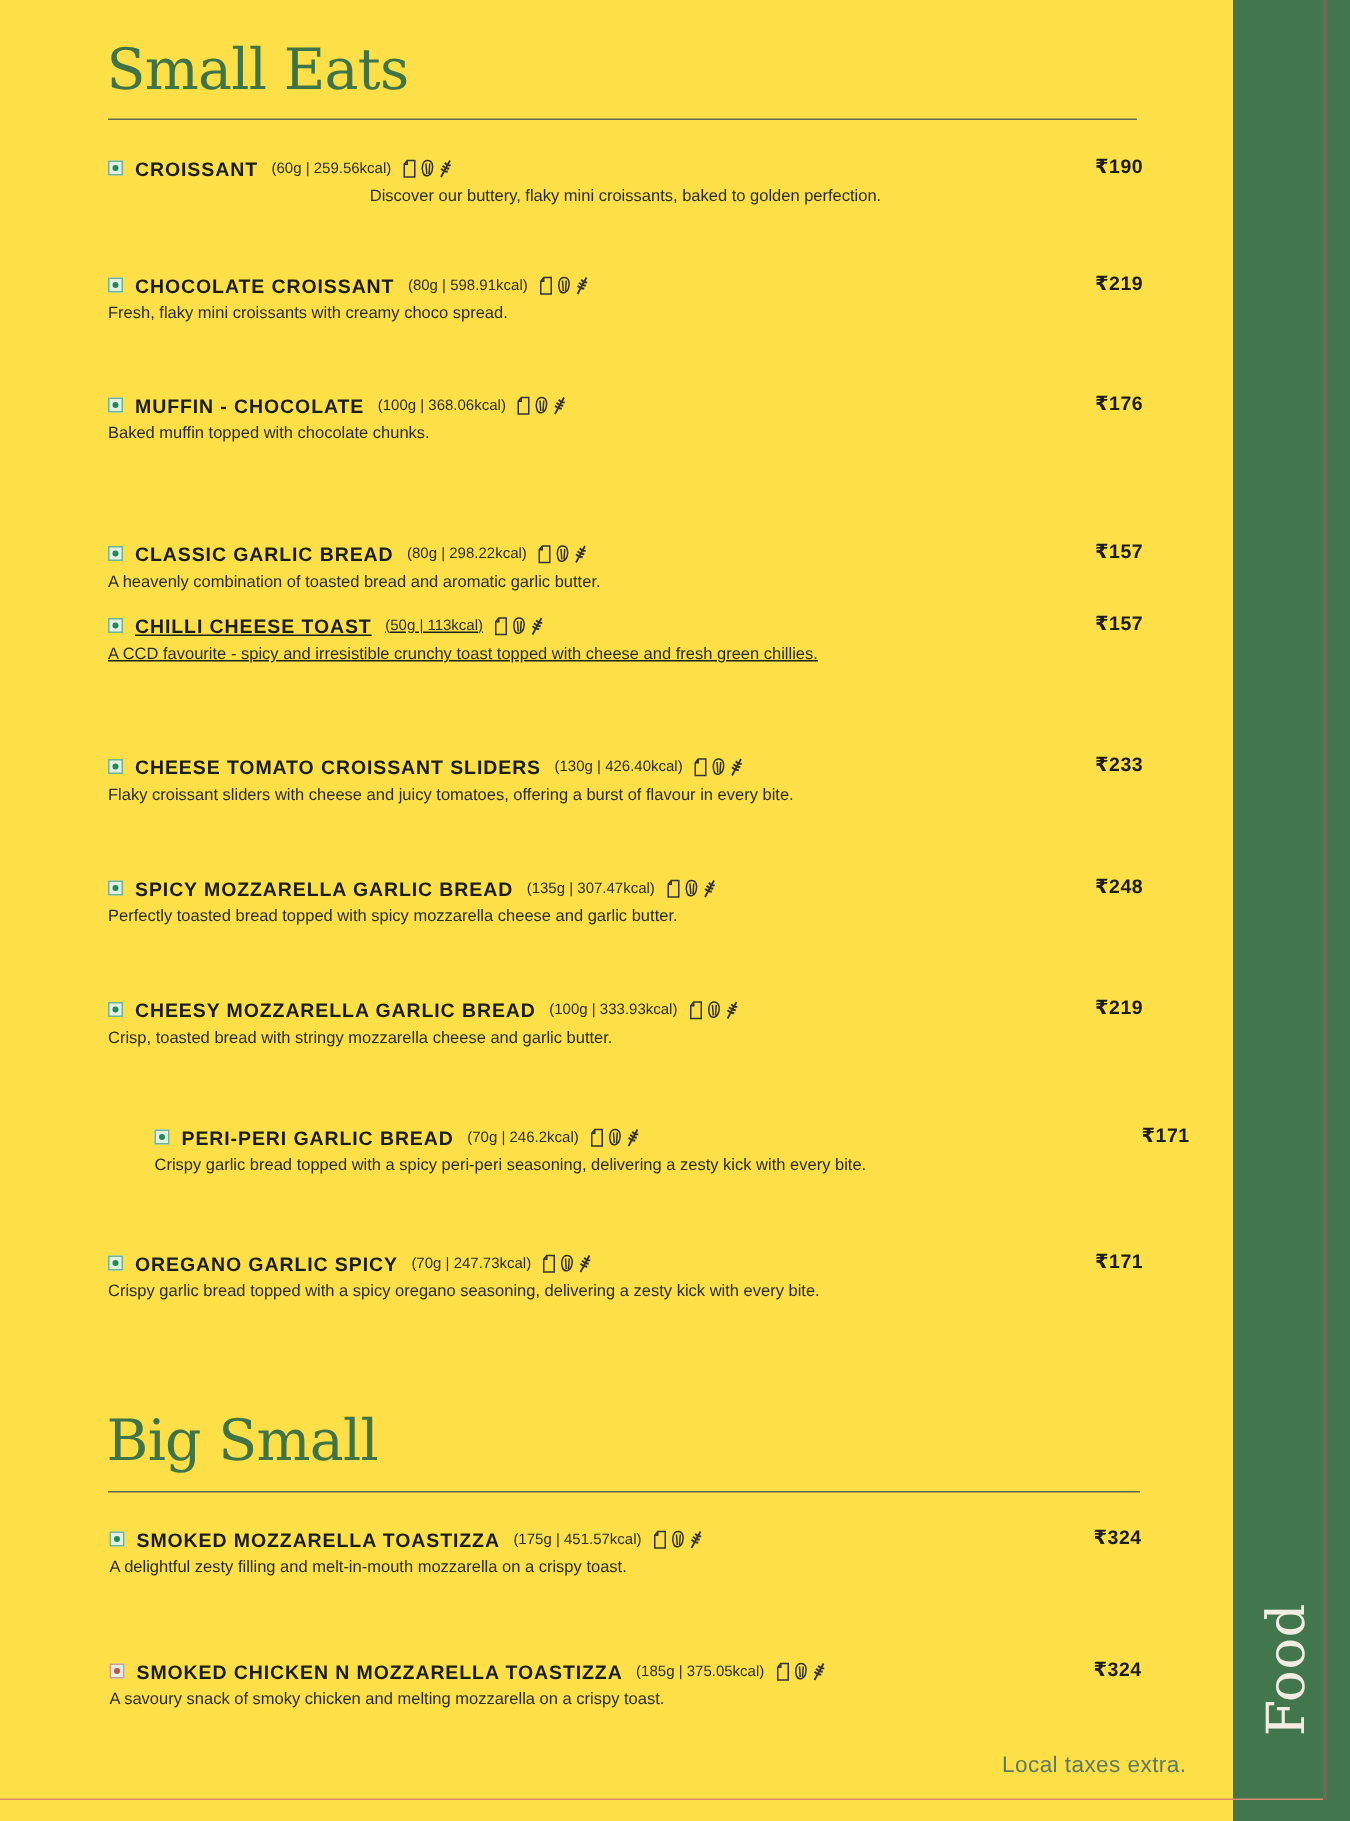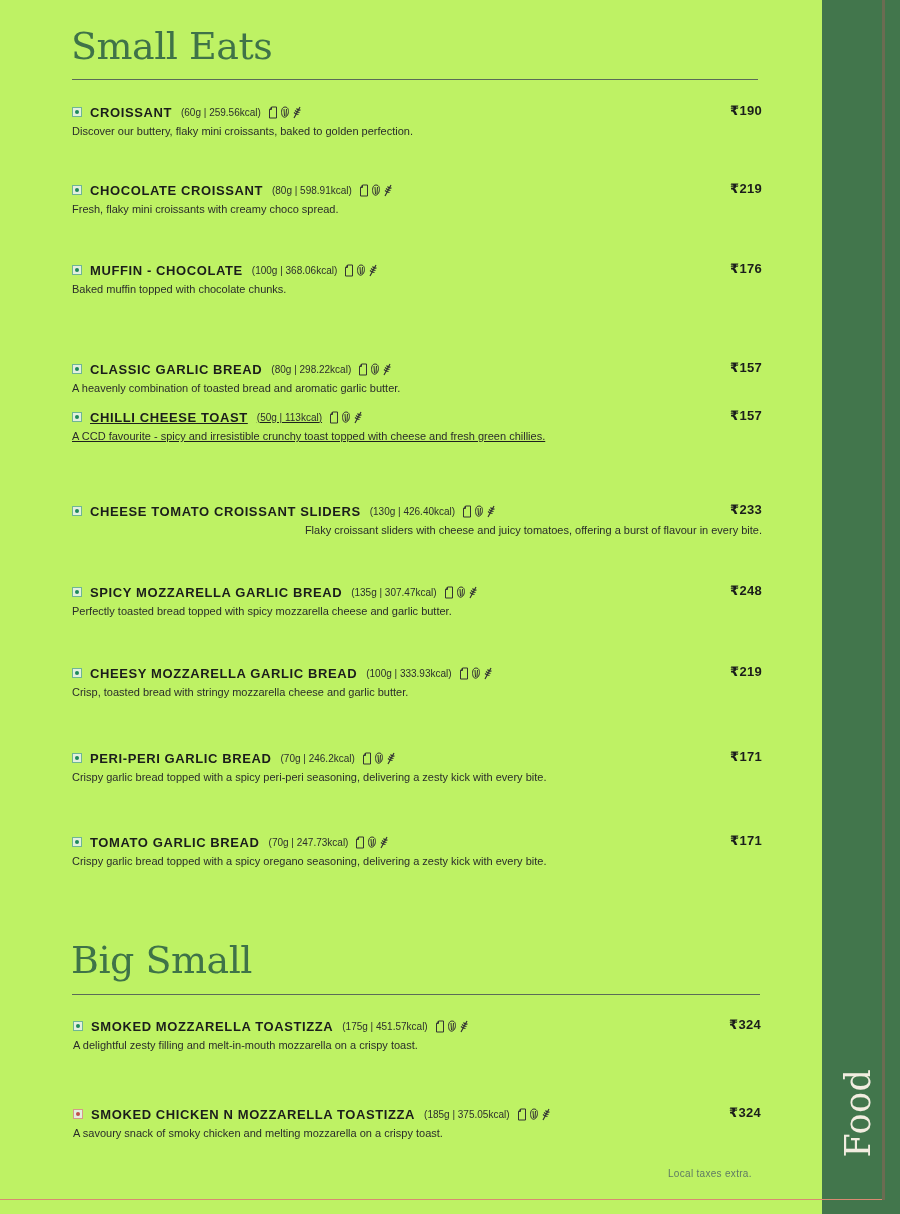--- a/index.html
+++ b/index.html
@@ -1,47 +1,47 @@
 <!DOCTYPE html>
 <html><head>
 <meta charset="utf-8">
 <style>
   html,body{margin:0;padding:0;}
   body{width:900px;height:1214px;position:relative;overflow:hidden;background:#e3efe0;font-family:"Liberation Sans","DejaVu Sans",sans-serif;color:#1e211e;}
-  .page{position:absolute;left:0;top:0;width:822px;height:1214px;background:#bef264;}
+  .page{position:absolute;left:0;top:0;width:822px;height:1214px;background:#fde047;}
   .side{position:absolute;left:822px;top:0;width:78px;height:1214px;background:#42764c;}
   .side .vline{position:absolute;left:60px;top:0;width:3px;height:1200px;background:#7a6a54;opacity:.75;}
   .side .label{position:absolute;left:6px;top:1068px;width:60px;height:90px;display:flex;align-items:center;justify-content:center;}
   .side .label span{display:block;transform:rotate(-90deg);font-family:"DejaVu Serif","Liberation Serif",serif;font-size:35px;color:#f2ede0;white-space:nowrap;letter-spacing:0.5px;}
   .bottom-rule{position:absolute;left:0;top:1199px;width:882px;height:1px;background:#d98a72;}
   .section-title{position:absolute;left:71px;font-family:"DejaVu Serif","Liberation Serif",serif;font-size:38px;color:#3f7348;letter-spacing:-0.5px;font-weight:normal;margin:0;}
   .rule{position:absolute;left:72px;height:1px;background:#5b6b58;}
   .item{position:absolute;left:72px;width:690px;}
   .item .row{display:flex;align-items:center;height:18px;}
   .veg{display:inline-block;width:8px;height:8px;border:1px solid #6fb595;background:#e3efe0;position:relative;margin-right:8px;flex:none;}
   .veg::after{content:"";position:absolute;left:2px;top:2px;width:4px;height:4px;border-radius:50%;background:#1e8a5a;}
   .nonveg{border-color:#d59a8a;}
   .nonveg::after{background:#c0504a;}
   .name{font-weight:bold;font-size:13px;letter-spacing:0.6px;color:#1b1d1b;}
   .meta{font-size:10px;color:#2c2f2c;margin-left:9px;}
   .icons{display:inline-flex;align-items:center;margin-left:7px;gap:2px;}
   .icons svg{display:block;}
   .desc{font-size:11px;color:#2a2d2a;margin-top:4px;}
   .price{position:absolute;right:0;top:0;font-weight:bold;font-size:13px;letter-spacing:0.3px;color:#1b1d1b;}
-  .taxes{position:absolute;left:668px;top:1168px;font-size:10px;color:#5f7a63;letter-spacing:0.3px;}
+  .taxes{position:absolute;left:668px;top:1168px;font-size:15px;color:#5f7a63;letter-spacing:0.3px;}
 </style>
 </head>
 <body>
 
 <div class="page">
 
   <h1 class="section-title" style="top:24px;">Small Eats</h1>
   <div class="rule" style="top:79px;width:686px;"></div>
 
-  <div class="item" style="top:103px;">
+  <div class="item" style="top:103px;text-align:center;">
     <div class="row">
       <span class="veg"></span>
       <span class="name">CROISSANT</span>
       <span class="meta">(60g | 259.56kcal)</span>
       <span class="icons">
         <svg width="10" height="13" viewBox="0 0 10 13">
             <path d="M1.5 3.5 L3.5 1 H8.5 V12 H1.5 Z M3.5 1 V3.5 H1.5" fill="none" stroke="#333" stroke-width="1"></path>
           </svg>
         <svg width="10" height="13" viewBox="0 0 10 13">
             <path d="M5 1 C8.5 1 9 5 8 8 C7 11.5 3 12.5 2 9 C1 6 1.5 1 5 1 Z M4 3 L4.5 10 M6.5 3 L6 10" fill="none" stroke="#333" stroke-width="1"></path>
@@ -132,21 +132,21 @@
           </svg>
         <svg width="10" height="13" viewBox="0 0 10 13">
             <path d="M2 12 L8 1 M4 8 L2 6.5 M5 6 L3 4.5 M6 4 L4.5 2.5 M4 8 L6.5 8.5 M5 6 L7.5 6.5 M6 4 L8.5 4.2" fill="none" stroke="#333" stroke-width="1.2"></path>
           </svg>
       </span>
     </div>
     <div class="desc">A CCD favourite - spicy and irresistible crunchy toast topped with cheese and fresh green chillies.</div>
     <span class="price">₹157</span>
   </div>
 
-  <div class="item" style="top:502px;text-align:right;">
+  <div class="item" style="top:502px;">
     <div class="row">
       <span class="veg"></span>
       <span class="name">CHEESE TOMATO CROISSANT SLIDERS</span>
       <span class="meta">(130g | 426.40kcal)</span>
       <span class="icons">
         <svg width="10" height="13" viewBox="0 0 10 13">
             <path d="M1.5 3.5 L3.5 1 H8.5 V12 H1.5 Z M3.5 1 V3.5 H1.5" fill="none" stroke="#333" stroke-width="1"></path>
           </svg>
         <svg width="10" height="13" viewBox="0 0 10 13">
             <path d="M5 1 C8.5 1 9 5 8 8 C7 11.5 3 12.5 2 9 C1 6 1.5 1 5 1 Z M4 3 L4.5 10 M6.5 3 L6 10" fill="none" stroke="#333" stroke-width="1"></path>
@@ -195,21 +195,21 @@
           </svg>
         <svg width="10" height="13" viewBox="0 0 10 13">
             <path d="M2 12 L8 1 M4 8 L2 6.5 M5 6 L3 4.5 M6 4 L4.5 2.5 M4 8 L6.5 8.5 M5 6 L7.5 6.5 M6 4 L8.5 4.2" fill="none" stroke="#333" stroke-width="1.2"></path>
           </svg>
       </span>
     </div>
     <div class="desc">Crisp, toasted bread with stringy mozzarella cheese and garlic butter.</div>
     <span class="price">₹219</span>
   </div>
 
-  <div class="item" style="top:749px;">
+  <div class="item" style="top:749px;margin-left:31px;">
     <div class="row">
       <span class="veg"></span>
       <span class="name">PERI-PERI GARLIC BREAD</span>
       <span class="meta">(70g | 246.2kcal)</span>
       <span class="icons">
         <svg width="10" height="13" viewBox="0 0 10 13">
             <path d="M1.5 3.5 L3.5 1 H8.5 V12 H1.5 Z M3.5 1 V3.5 H1.5" fill="none" stroke="#333" stroke-width="1"></path>
           </svg>
         <svg width="10" height="13" viewBox="0 0 10 13">
             <path d="M5 1 C8.5 1 9 5 8 8 C7 11.5 3 12.5 2 9 C1 6 1.5 1 5 1 Z M4 3 L4.5 10 M6.5 3 L6 10" fill="none" stroke="#333" stroke-width="1"></path>
@@ -219,21 +219,21 @@
           </svg>
       </span>
     </div>
     <div class="desc">Crispy garlic bread topped with a spicy peri-peri seasoning, delivering a zesty kick with every bite.</div>
     <span class="price">₹171</span>
   </div>
 
   <div class="item" style="top:833px;">
     <div class="row">
       <span class="veg"></span>
-      <span class="name">TOMATO GARLIC BREAD</span>
+      <span class="name">OREGANO GARLIC SPICY</span>
       <span class="meta">(70g | 247.73kcal)</span>
       <span class="icons">
         <svg width="10" height="13" viewBox="0 0 10 13">
             <path d="M1.5 3.5 L3.5 1 H8.5 V12 H1.5 Z M3.5 1 V3.5 H1.5" fill="none" stroke="#333" stroke-width="1"></path>
           </svg>
         <svg width="10" height="13" viewBox="0 0 10 13">
             <path d="M5 1 C8.5 1 9 5 8 8 C7 11.5 3 12.5 2 9 C1 6 1.5 1 5 1 Z M4 3 L4.5 10 M6.5 3 L6 10" fill="none" stroke="#333" stroke-width="1"></path>
           </svg>
         <svg width="10" height="13" viewBox="0 0 10 13">
             <path d="M2 12 L8 1 M4 8 L2 6.5 M5 6 L3 4.5 M6 4 L4.5 2.5 M4 8 L6.5 8.5 M5 6 L7.5 6.5 M6 4 L8.5 4.2" fill="none" stroke="#333" stroke-width="1.2"></path>

